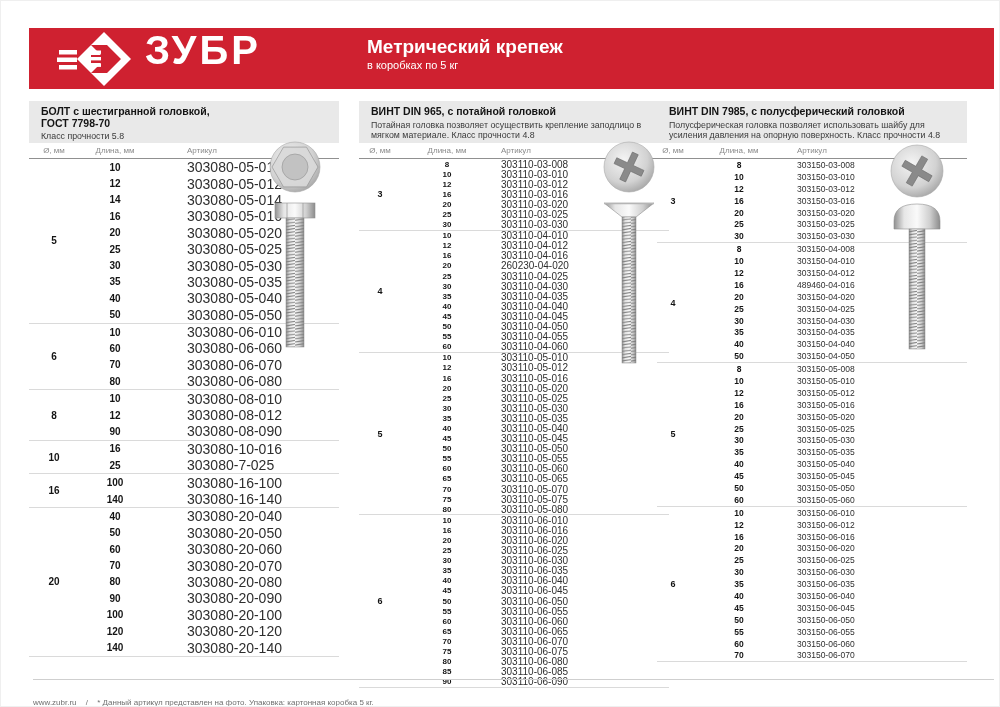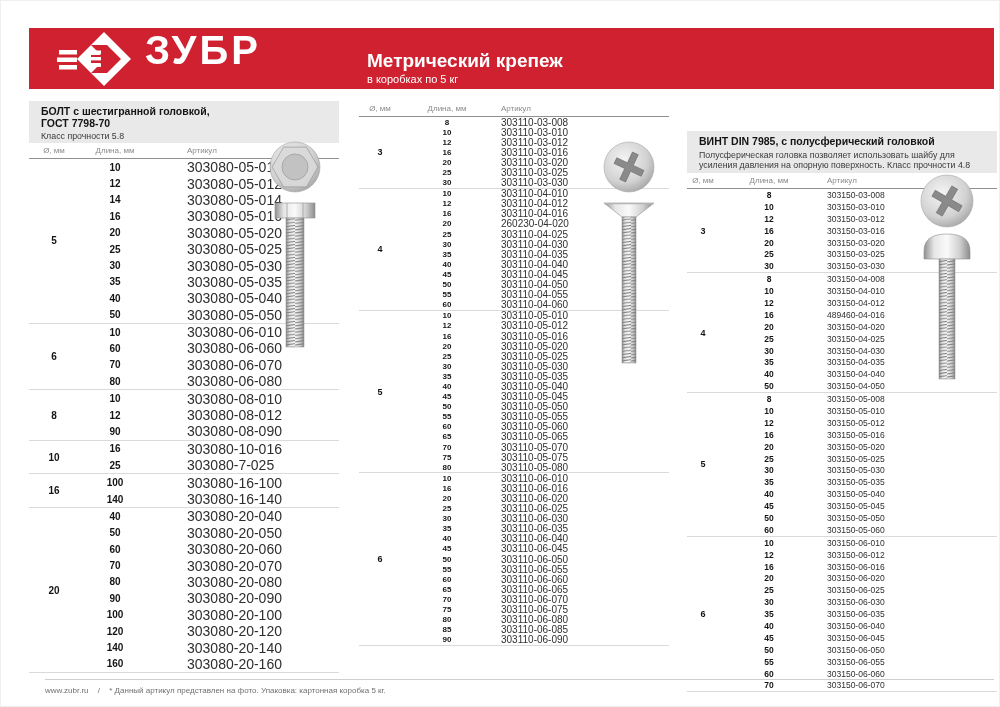--- a/index.html
+++ b/index.html
@@ -3,27 +3,27 @@
 <meta charset="utf-8">
 <style>
   html,body{margin:0;padding:0;background:#fff;}
   body{font-family:"Liberation Sans", sans-serif; -webkit-font-smoothing:antialiased;}
   .page{position:relative;width:1000px;height:707px;background:#fff;overflow:hidden;border:1px solid #efefef;box-sizing:border-box;}
 
   
   .banner{position:absolute;left:28px;top:27px;right:5px;height:61px;background:#cf2130;display:flex;align-items:center;}
   .logo{display:flex;gap:12px;margin-left:28px;}
   .logo-text{color:#fff;font-size:40px;font-weight:bold;letter-spacing:3px;line-height:1;padding-bottom:3px;}
-  .banner-titles{position:absolute;left:338px;top:8px;color:#fff;margin-top:14px;}
+  .banner-titles{position:absolute;left:338px;top:8px;color:#fff;}
   .banner-title{font-size:19px;font-weight:bold;line-height:22px;}
   .banner-subtitle{font-size:11px;margin-top:1px;}
 
   
   .tcol{position:absolute;top:100px;width:310px;}
-  .tc1{left:28px;} .tc2{left:358px;} .tc3{left:686px;margin-top:30px;}
+  .tc1{left:28px;} .tc2{left:358px;} .tc3{left:656px;}
   .thead{background:#e9e9e9;height:42px;box-sizing:border-box;padding:5px 12px 12px;}
   .ttitle{font-size:10.5px;font-weight:bold;color:#141414;line-height:11.5px;white-space:pre-line;}
   .tdesc{font-size:8.8px;color:#3a3a3a;line-height:10px;margin-top:2px;}
   .cols{display:flex;align-items:center;height:15px;border-bottom:1px solid #909090;font-size:8px;color:#8a8a8a;}
   .c1,.c2{text-align:center;}
   .grp{display:flex;border-bottom:1px solid #dadada;}
   .dia{display:flex;align-items:center;justify-content:center;font-weight:bold;color:#141414;}
   .rows{flex:1;}
   .row{display:flex;align-items:center;}
   .len{text-align:center;font-weight:bold;color:#141414;}
@@ -39,21 +39,21 @@
 
   .tc3 .c1{width:32px;} .tc3 .c2{width:100px;} .tc3 .c3{padding-left:8px;}
   .tc3 .dia{width:32px;font-size:9px;} .tc3 .len{width:100px;font-size:8.5px;}
   .tc3 .art{padding-left:8px;font-size:8.5px;} .tc3 .row{height:11.9px;}
 
   
   .prod{position:absolute;z-index:2;}
   .p1{left:236px;top:40px;} .p2{left:242px;top:40px;} .p3{left:230px;top:42px;}
 
   
-  .footer{position:absolute;left:44px;right:5px;top:678px;border-top:1px solid #cfcfcf;padding-top:6px;font-size:8px;color:#707070;}
+  .footer{position:absolute;left:32px;right:5px;top:678px;border-top:1px solid #cfcfcf;padding-top:18px;font-size:8px;color:#707070;}
   .footer .sep{margin:0 7px;}
 </style>
 </head>
 <body>
 
 <svg width="0" height="0" style="position:absolute">
   <defs>
     <linearGradient id="gm" x1="0" y1="0" x2="1" y2="0">
       <stop offset="0" stop-color="#909090"></stop>
         <stop offset="0.22" stop-color="#e6e6e6"></stop>
@@ -247,40 +247,40 @@
               <span class="art">303080-20-100</span>
             </div>
             <div class="row">
               <span class="len">120</span>
               <span class="art">303080-20-120</span>
             </div>
             <div class="row">
               <span class="len">140</span>
               <span class="art">303080-20-140</span>
             </div>
-            <div class="row">
-              <span class="len">160</span>
-              <span class="art">303080-20-160</span>
-            </div>
           </div>
         </div>
       </div>
     <svg class="prod p1" width="62" height="212" viewBox="0 0 62 212">
       <circle cx="30" cy="26" r="25" fill="url(#gr)" stroke="#a8a8a8" stroke-width="0.6"></circle>
       <polygon points="53,26 41.5,45.9 18.5,45.9 7,26 18.5,6.1 41.5,6.1" fill="#d9d9d9" stroke="#8f8f8f" stroke-width="0.7" opacity="0.9"></polygon>
       <circle cx="30" cy="26" r="13" fill="#c2c2c2" stroke="#9a9a9a" stroke-width="0.7"></circle>
       <rect x="10" y="62" width="40" height="15" fill="url(#gm)" stroke="#8f8f8f" stroke-width="0.6"></rect>
       <line x1="22" y1="62" x2="22" y2="77" stroke="#a0a0a0" stroke-width="0.8"></line>
       <line x1="38" y1="62" x2="38" y2="77" stroke="#a0a0a0" stroke-width="0.8"></line>
       <rect x="21" y="77" width="18" height="129" fill="url(#gm)" stroke="#8a8a8a" stroke-width="0.5"></rect>
       <rect x="21" y="77" width="18" height="129" fill="url(#thr)"></rect>
     </svg>
   </section>
 
   <section class="tcol tc2">
+    <div class="thead">
+      <div class="ttitle">ВИНТ DIN 965, с потайной головкой</div>
+      <div class="tdesc">Потайная головка позволяет осуществить крепление заподлицо в мягком материале. Класс прочности 4.8</div>
+    </div>
     <div class="cols">
       <span class="c1">Ø, мм</span>
       <span class="c2">Длина, мм</span>
       <span class="c3">Артикул</span>
     </div>
     <div class="tbody">
         <div class="grp">
           <div class="dia">3</div>
           <div class="rows">
             <div class="row">

